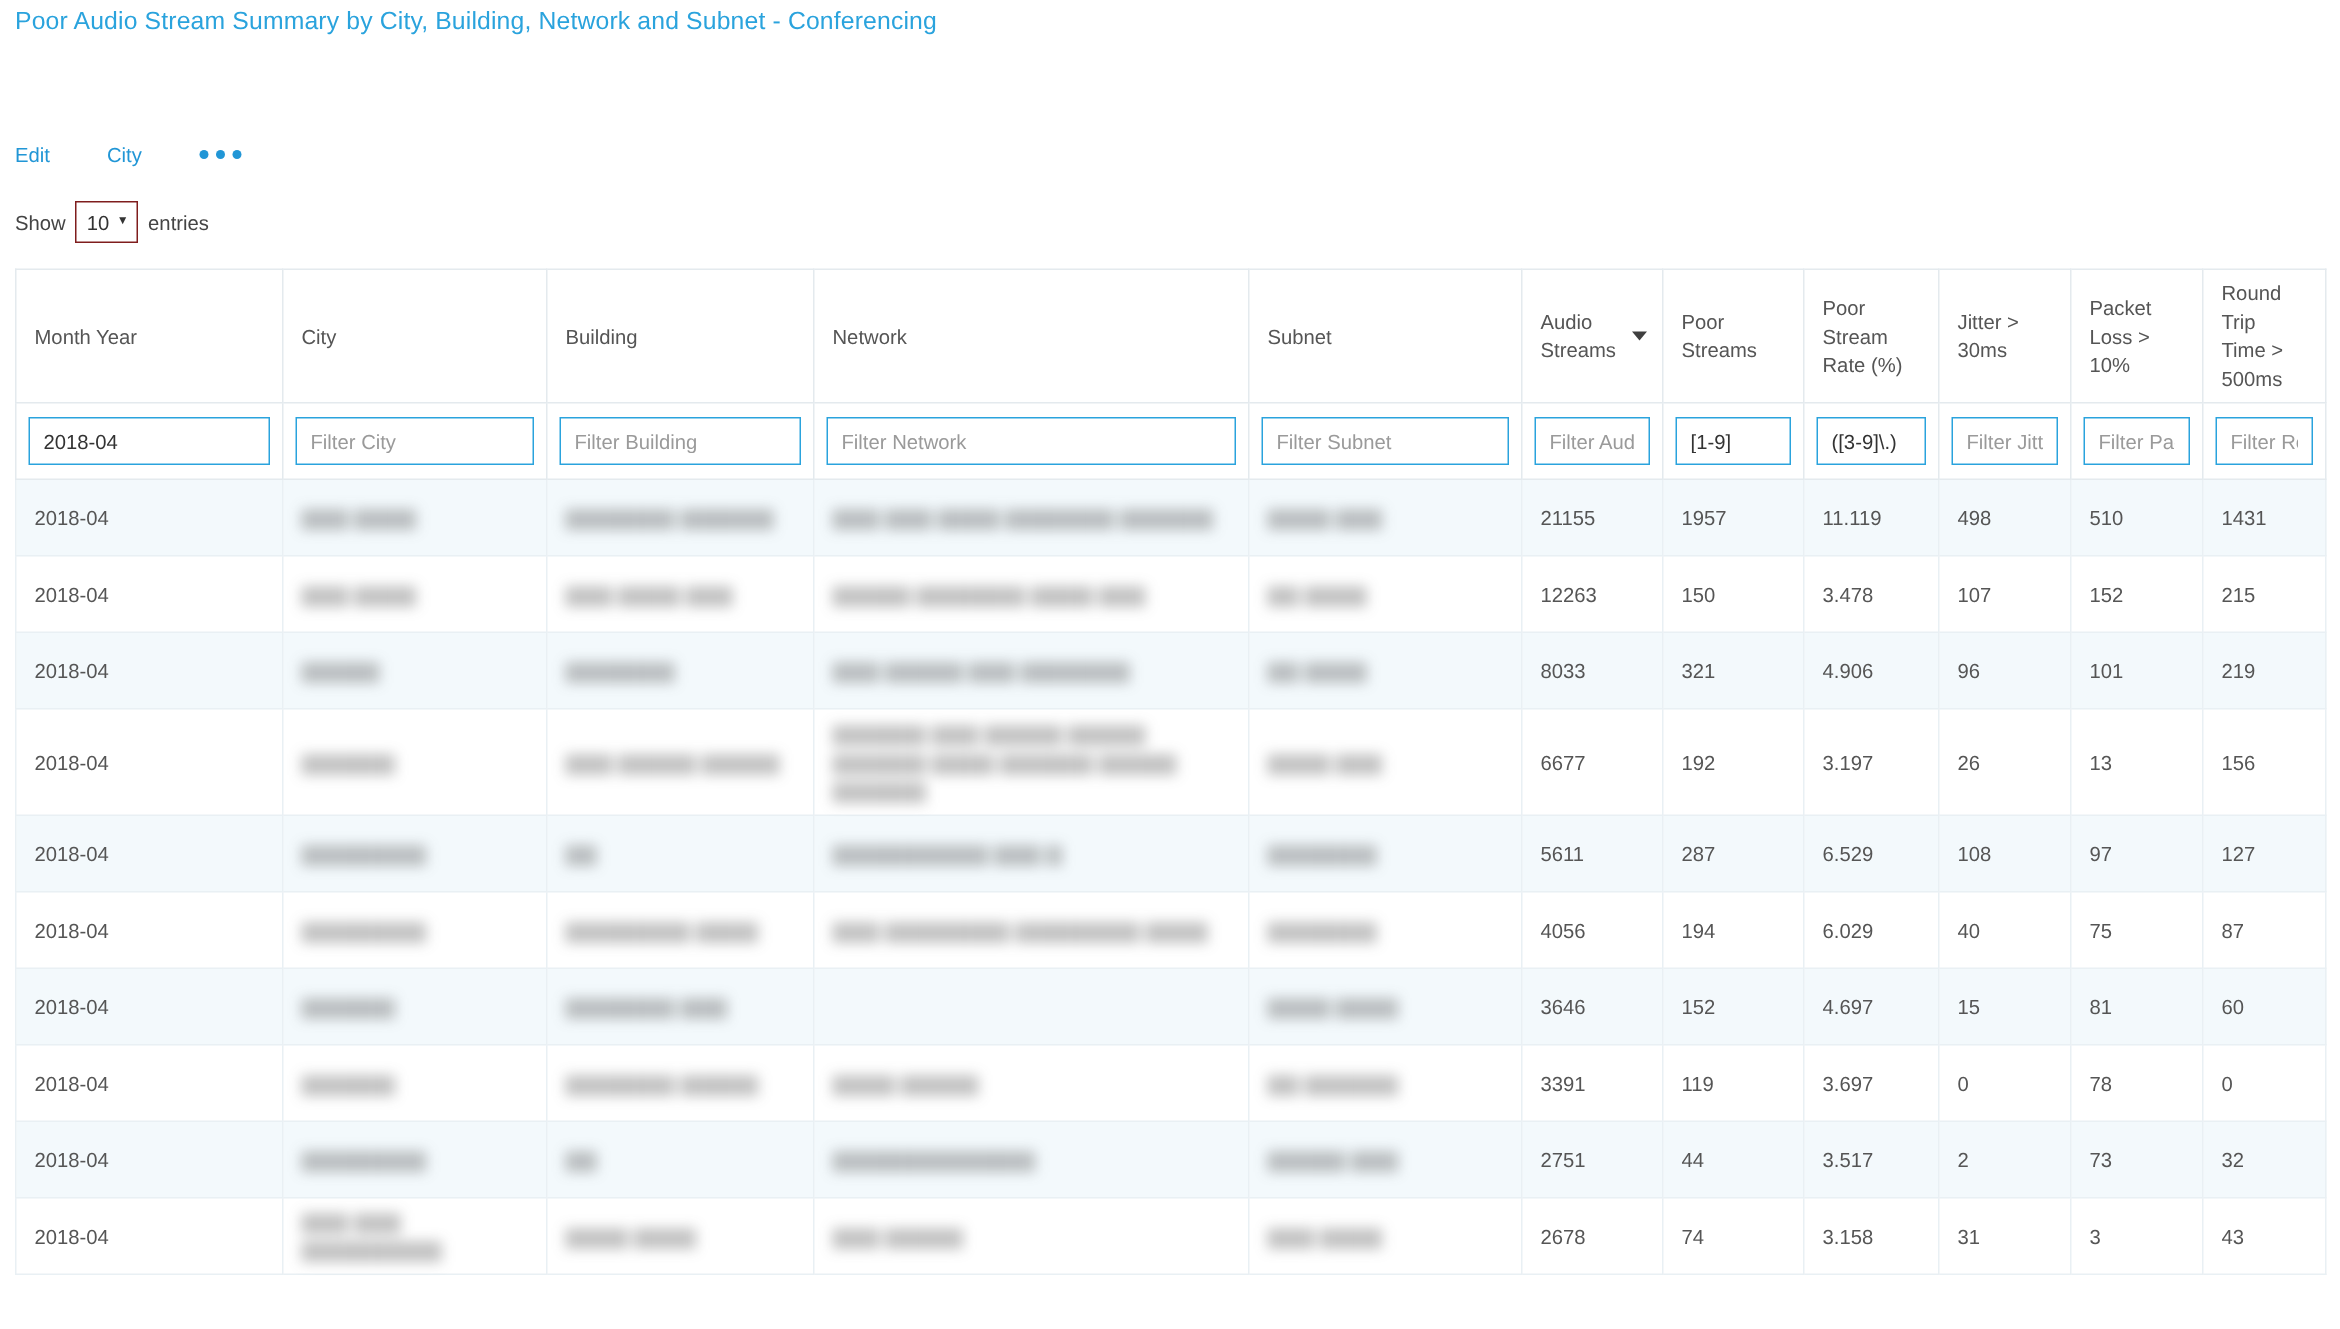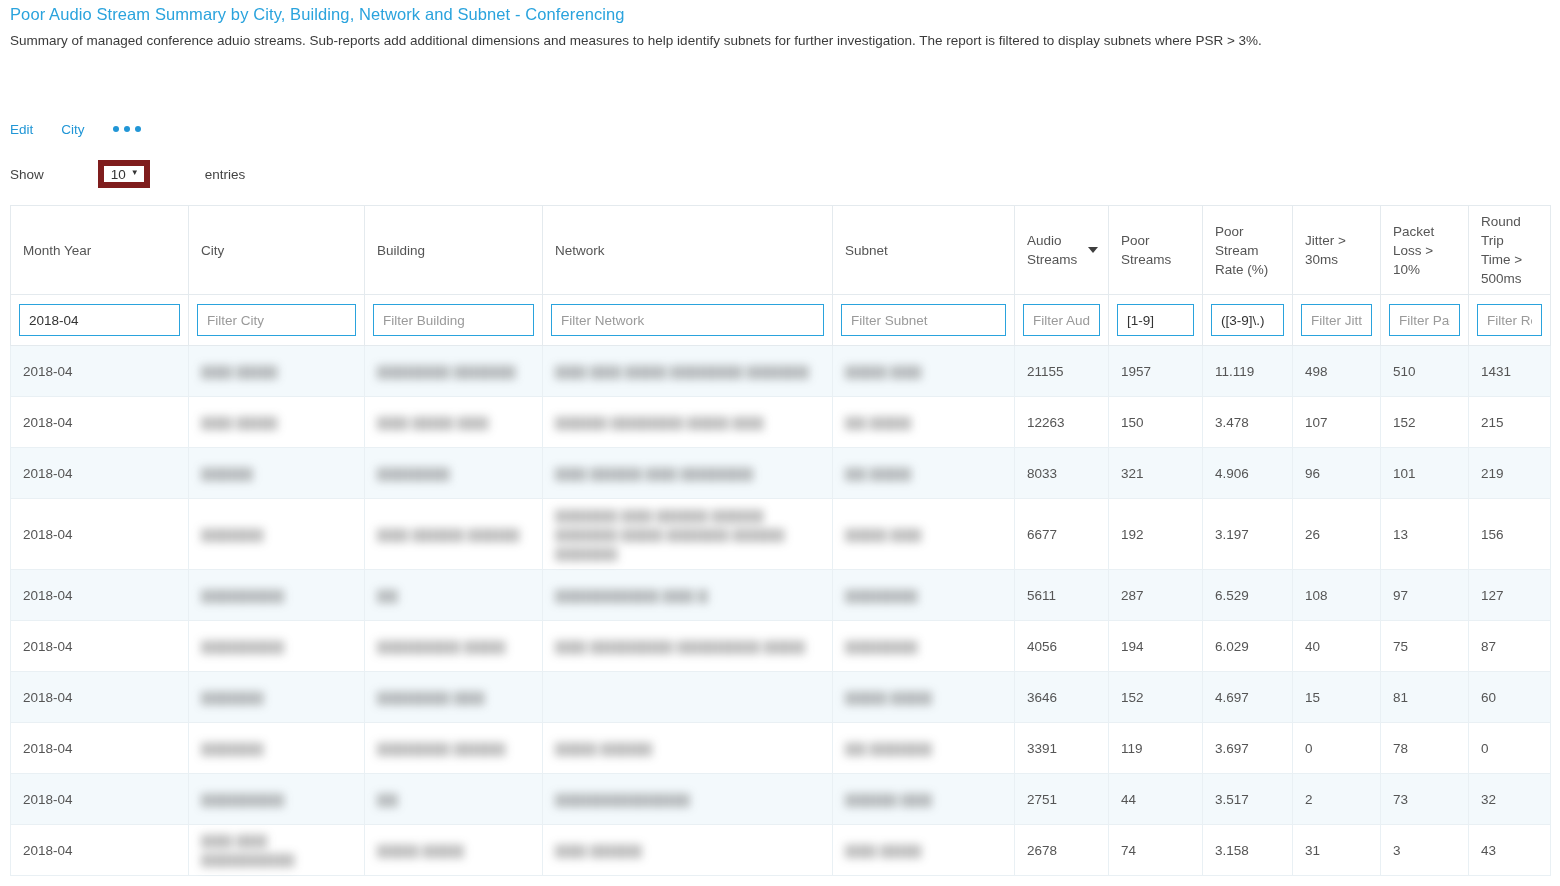--- a/index.html
+++ b/index.html
@@ -31,21 +31,21 @@
     color: #3b3b3b;
     font-size: 13.5px;
     line-height: 20px;
     padding-top: 6px;
   }
   .toolbar {
     margin-top: 68px;
     font-size: 13.5px;
     display: flex;
     align-items: center;
-    gap: 0;
+    gap: 10px;
     height: 20px;
   }
   .toolbar a {
     color: #2196d6;
     text-decoration: none;
     margin-right: 28px;
     font-size: 13.5px;
   }
   .dots {
     display: inline-flex;
@@ -60,25 +60,24 @@
     background: #2196d6;
     display: block;
   }
   .show-entries {
     margin-top: 20px;
     font-size: 13.5px;
     color: #444;
     display: flex;
     align-items: center;
     height: 30px;
-    gap: 48px;
   }
   .show-entries .lbl { margin-right: 6px; }
   .select-box {
-    border: 6px solid #7f1d1d;
+    border: 1px solid #7f1d1d;
     height: 28px;
     min-width: 36px;
     display: inline-flex;
     align-items: center;
     justify-content: center;
     padding: 0 5px 0 7px;
     box-sizing: border-box;
     font-size: 13.5px;
     color: #333;
     background: #fff;
@@ -174,21 +173,20 @@
     white-space: normal;
   }
   .num { white-space: nowrap; }
 </style>
 </head>
 <body>
 
 <div class="page">
 
   <div class="report-title">Poor Audio Stream Summary by City, Building, Network and Subnet - Conferencing</div>
-  <div class="report-desc">Summary of managed conference aduio streams. Sub-reports add additional dimensions and measures to help identify subnets for further investigation. The report is filtered to display subnets where PSR &gt; 3%.</div>
 
   <div class="toolbar">
     <a href="#">Edit</a>
     <a href="#">City</a>
     <span class="dots">
         <i></i>
         <i></i>
         <i></i>
       </span>
   </div>

